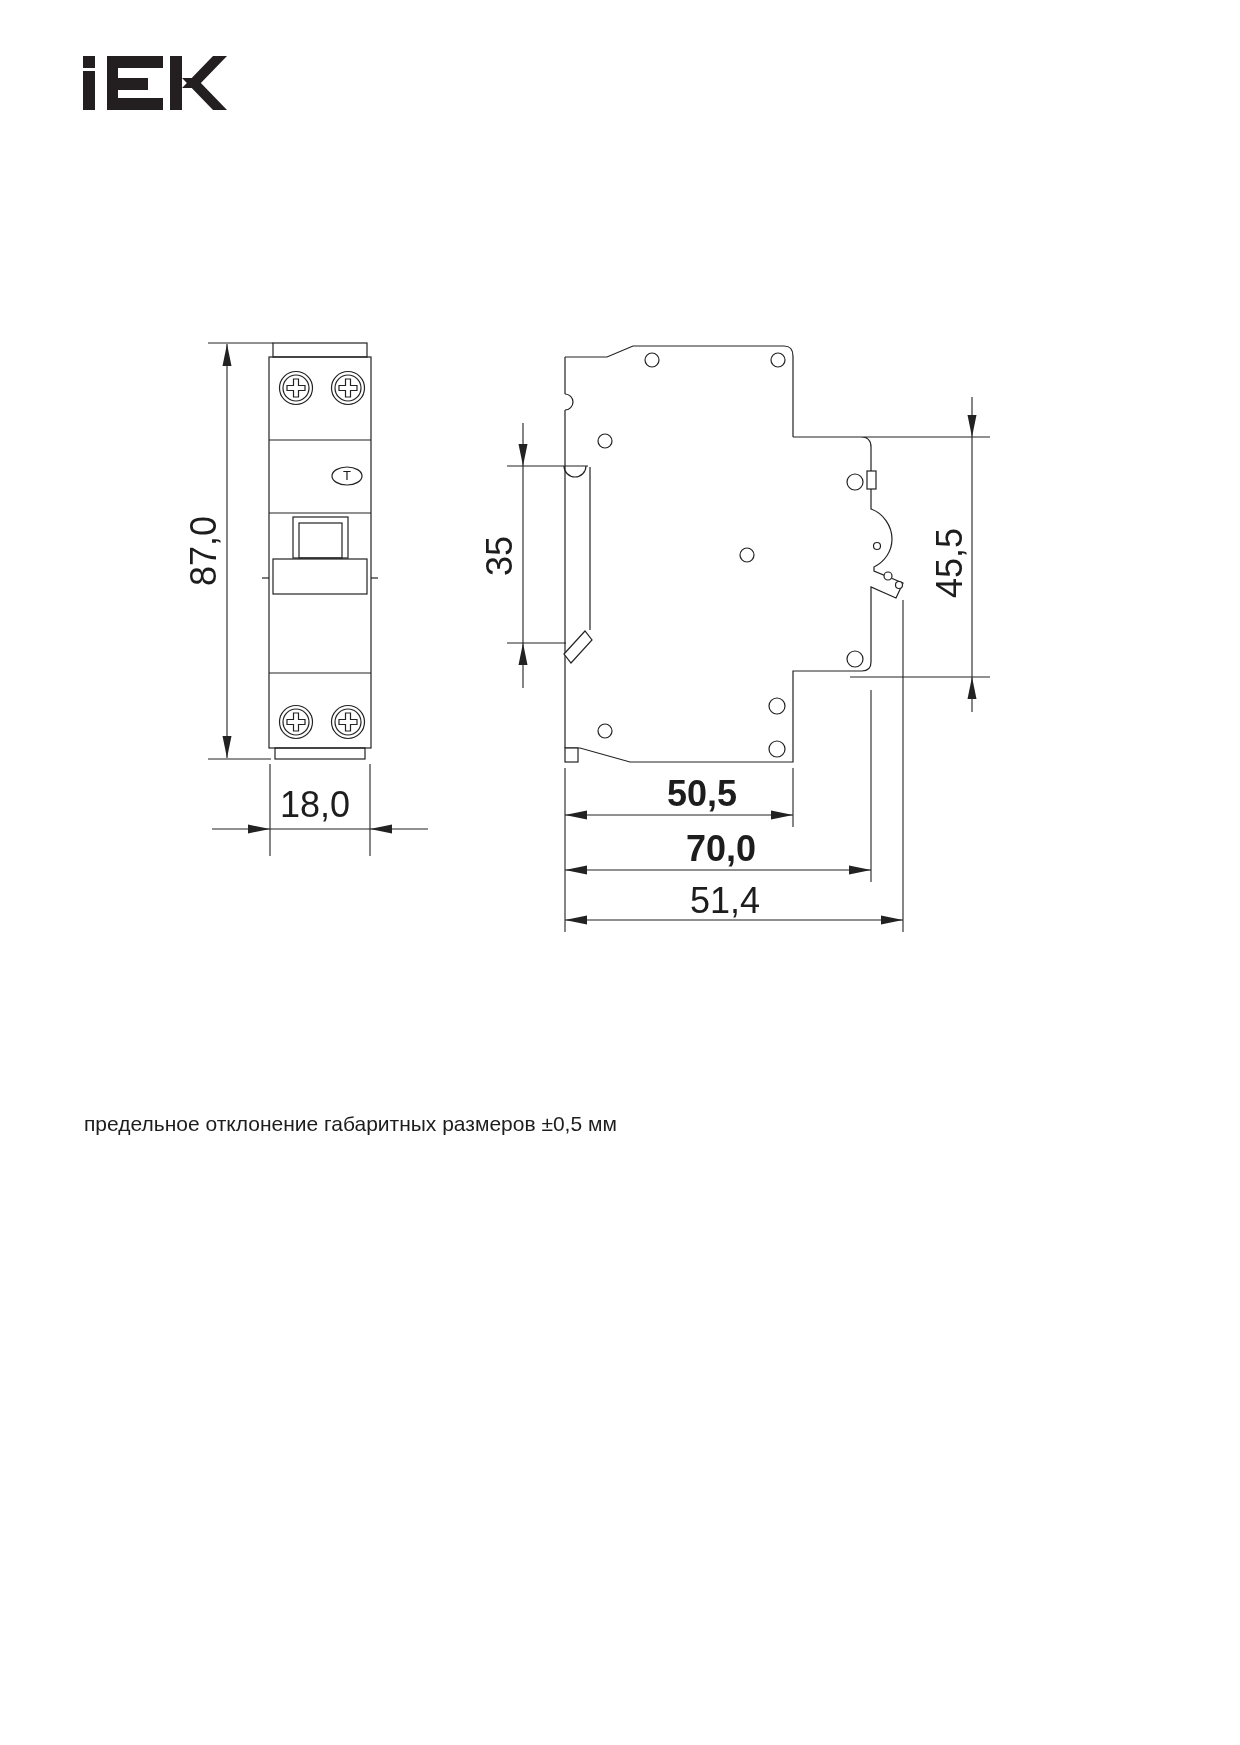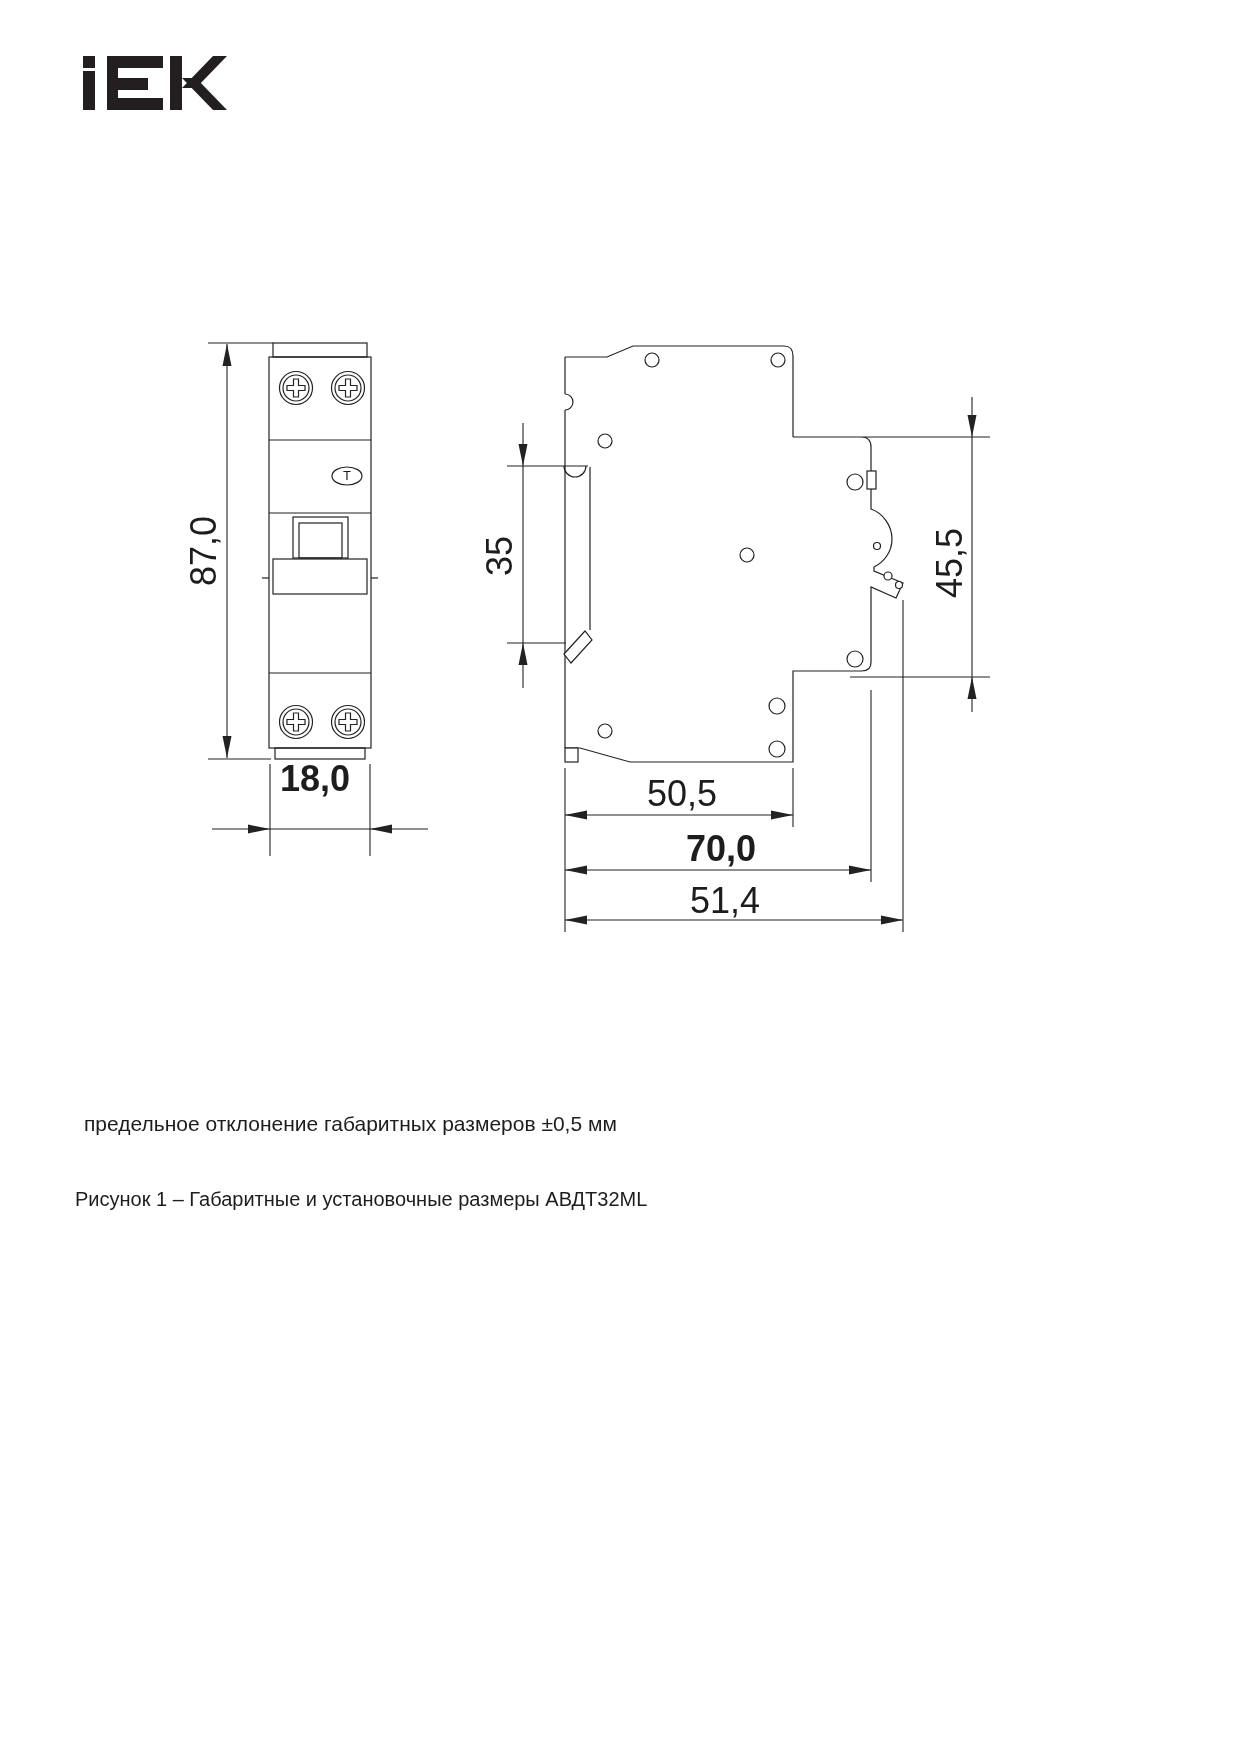--- a/index.html
+++ b/index.html
@@ -137,23 +137,22 @@
     <polygon points="793,815 771,810.5 771,819.5" fill="#222"></polygon>
     <polygon points="565,870 587,865.5 587,874.5" fill="#222"></polygon>
     <polygon points="871,870 849,865.5 849,874.5" fill="#222"></polygon>
     <polygon points="565,920 587,915.5 587,924.5" fill="#222"></polygon>
     <polygon points="903,920 881,915.5 881,924.5" fill="#222"></polygon>
   </svg>
 
   <div class="tbtn" style="left:336px;top:468px;">Т</div>
 
   <div class="dim vert" style="left:134px;top:530px;width:140px;">87,0</div>
-  <div class="dim" style="left:265px;top:758px;width:100px;font-weight:bold;">18,0</div>
+  <div class="dim" style="left:265px;top:784px;width:100px;">18,0</div>
   <div class="dim vert" style="left:440px;top:535px;width:120px;">35</div>
   <div class="dim vert" style="left:880px;top:542px;width:140px;">45,5</div>
-  <div class="dim" style="left:632px;top:773px;width:100px;">50,5</div>
+  <div class="dim" style="left:652px;top:773px;width:100px;font-weight:bold;">50,5</div>
   <div class="dim" style="left:671px;top:828px;width:100px;font-weight:bold;">70,0</div>
   <div class="dim" style="left:675px;top:880px;width:100px;">51,4</div>
 
   <div class="note">предельное отклонение габаритных размеров ±0,5 мм</div>
-  <div class="caption">Рисунок 1 – Габаритные и установочные размеры АВДТ32ML</div>
 
 </div>
 
 </body></html>

